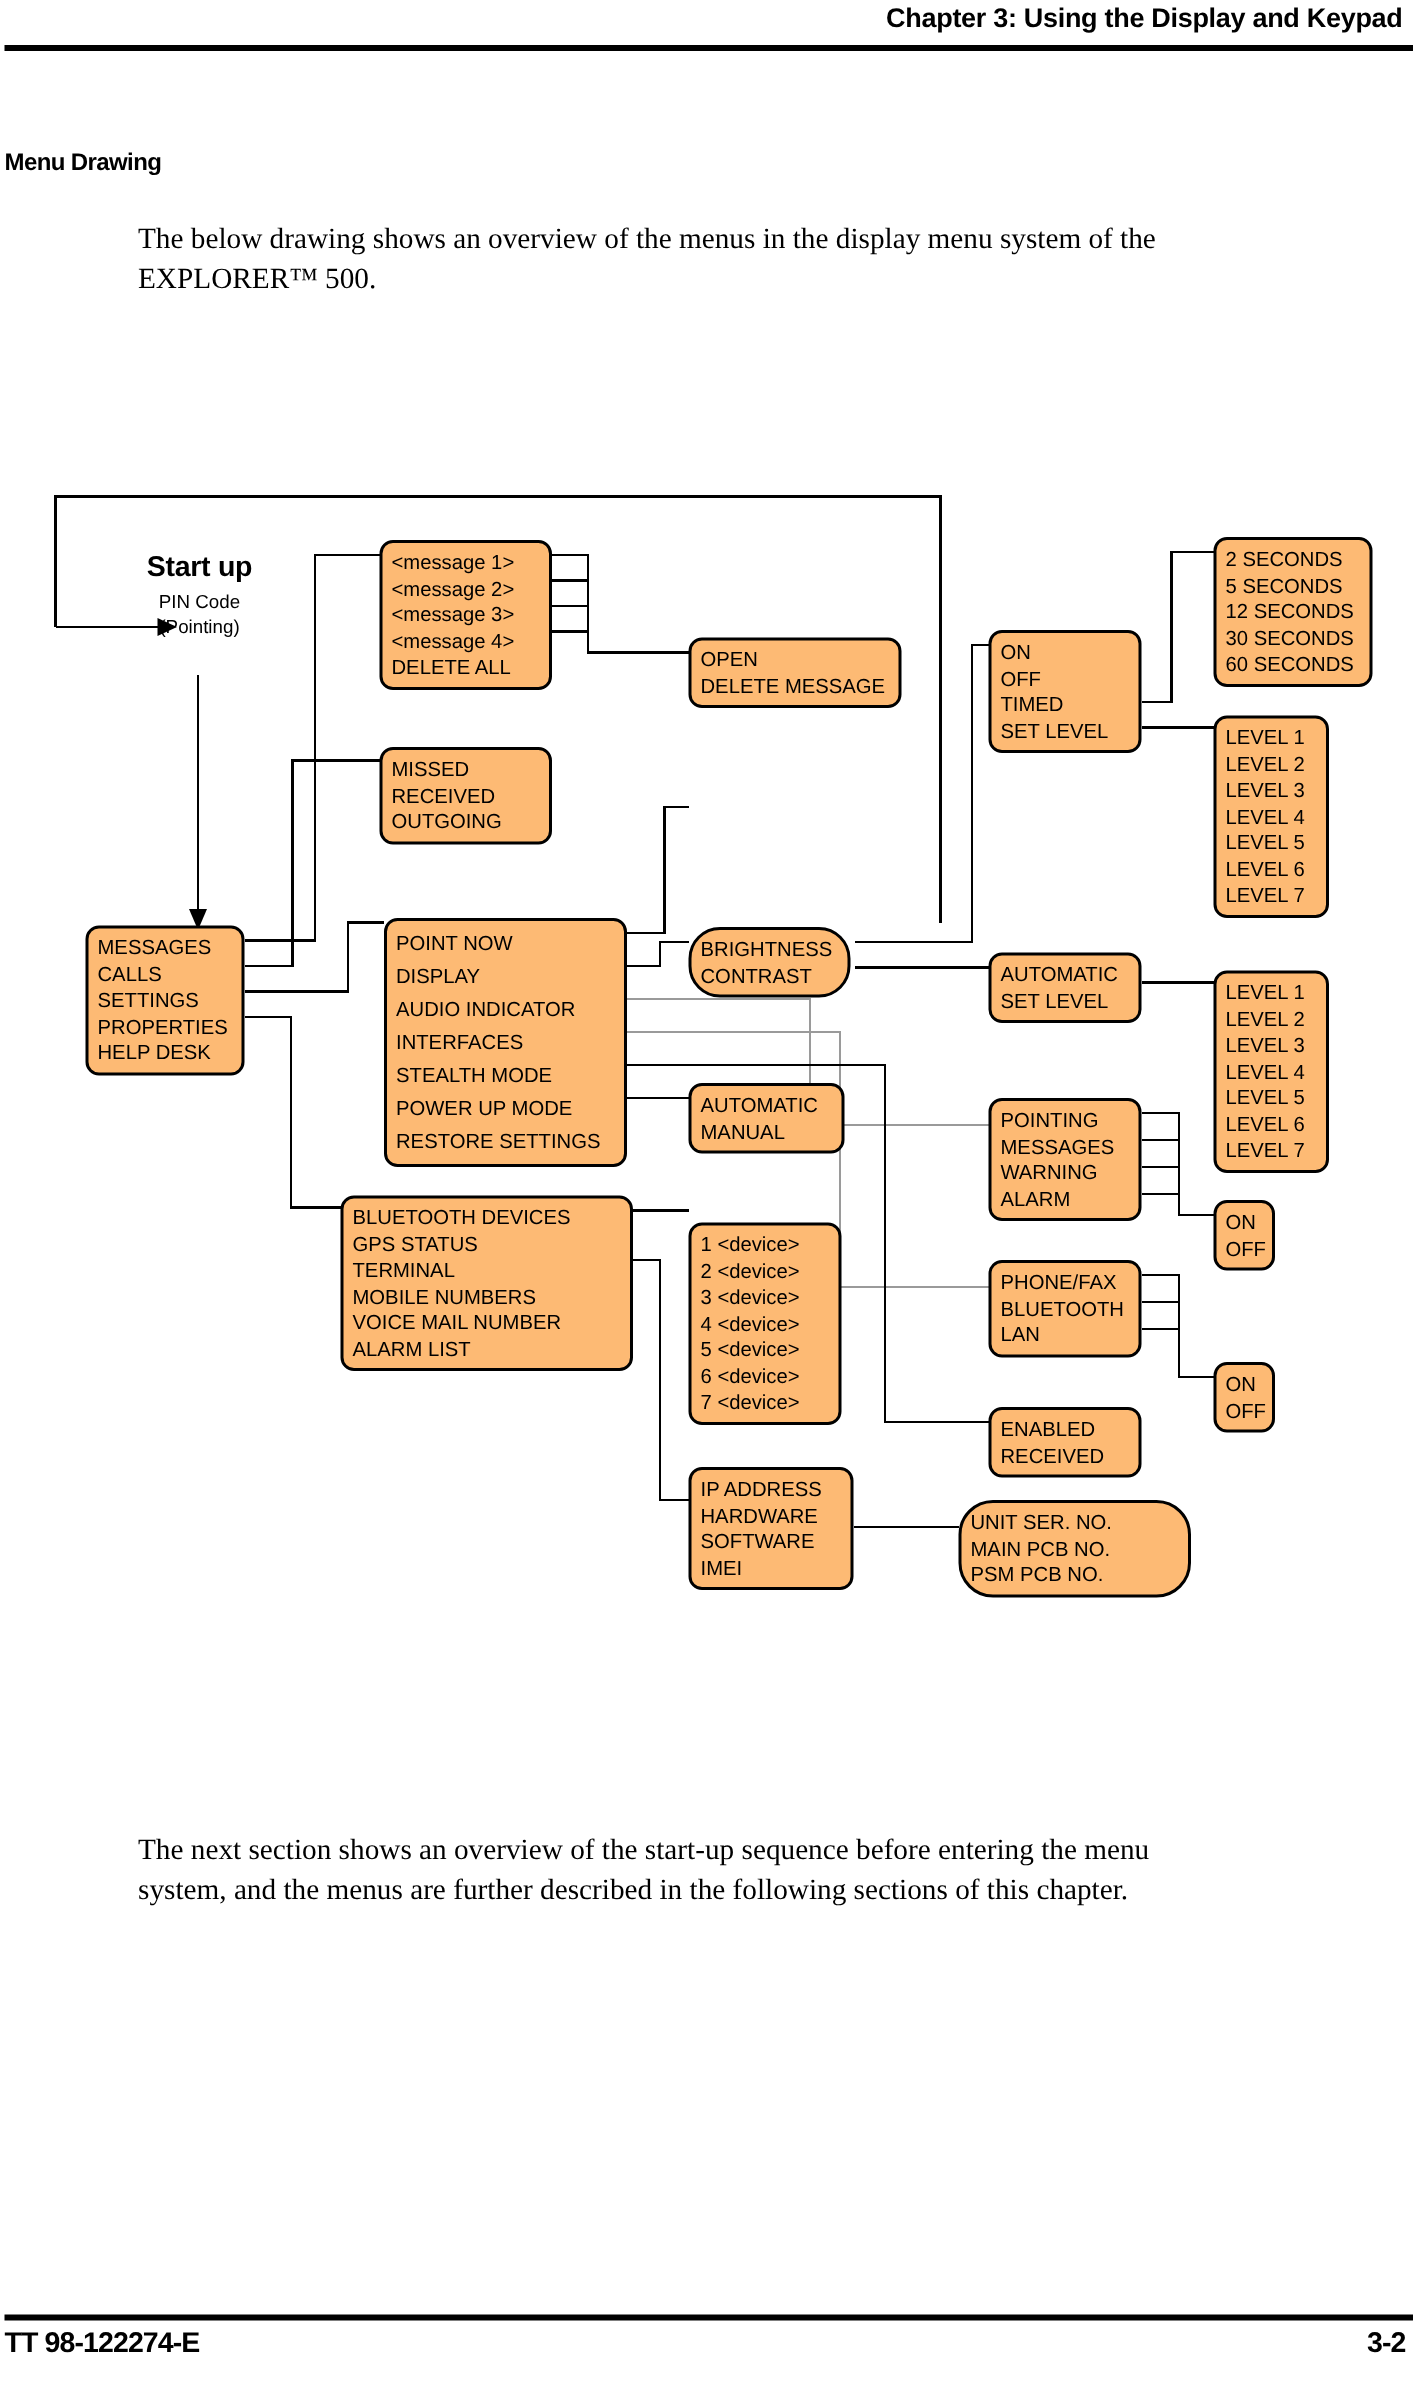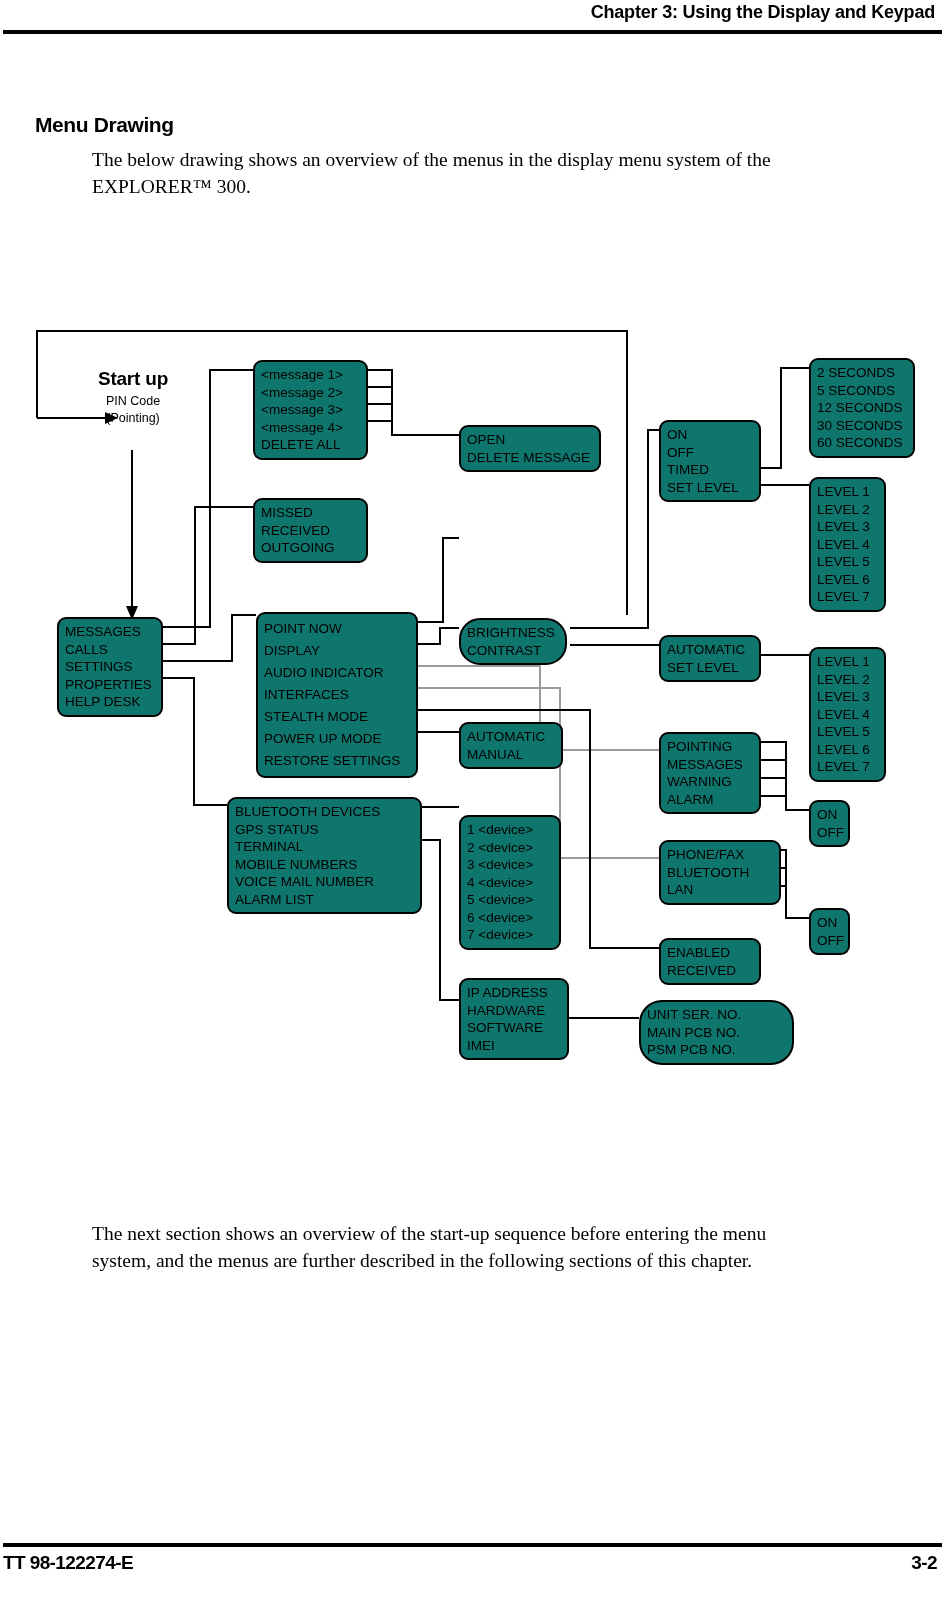--- a/index.html
+++ b/index.html
@@ -36,26 +36,25 @@
   .rule-top {
     position: absolute;
     left: 3px; top: 30px;
     width: 939px; height: 4px;
     background: #000;
   }
 
   
   .section-heading {
     position: absolute;
-    left: 3px; top: 113px;
+    left: 3px; top: 100px;
     font-family: "Liberation Sans", sans-serif;
     font-weight: bold;
-    font-size: 21px;
+    font-size: 16px;
     letter-spacing: -0.4px;
-    margin-left: 32px;
   }
   .body-para {
     position: absolute;
     font-size: 19.5px;
     line-height: 27px;
     width: 700px;
   }
   #intro-para { left: 92px; top: 146px; }
   #closing-para { left: 92px; top: 1220px; }
 
@@ -86,21 +85,21 @@
   }
   #menu-diagram svg {
     position: absolute;
     left: 0; top: 0;
   }
   .dnode {
     position: absolute;
     box-sizing: border-box;
     border: 2px solid #000;
     border-radius: 9px;
-    background: #0f766e;
+    background: #fdba74;
     font-family: "Liberation Sans", sans-serif;
     font-size: 13.5px;
     line-height: 17.5px;
     padding: 4px 5px 4px 6px;
     white-space: nowrap;
   }
   .dnode.wide-lines { line-height: 22px; }
   .dnode .row { display: block; }
 
   .startup-block {
@@ -121,21 +120,21 @@
 </style>
 </head>
 <body>
 
 <div class="page-header">
   <div class="hdr-title">Chapter 3: Using the Display and Keypad</div>
 </div>
 <div class="rule-top"></div>
 
 <div class="section-heading">Menu Drawing</div>
-<div class="body-para" id="intro-para">The below drawing shows an overview of the menus in the display menu system of the EXPLORER™ 300.</div>
+<div class="body-para" id="intro-para">The below drawing shows an overview of the menus in the display menu system of the EXPLORER™ 500.</div>
 
 <div id="menu-diagram">
 
   <svg width="945" height="790" viewBox="0 0 945 790">
     <g stroke="#000" stroke-width="1.6" fill="none" shape-rendering="crispEdges">
 
       <path d="M 37 108 L 37 21 L 627 21 L 627 305"></path>
 
       <path d="M 37 108 L 105 108"></path>
 
@@ -296,21 +295,21 @@
   <div class="dnode" style="left:809px; top:490px; width:41px;">
     <span class="row">ON</span>
     <span class="row">OFF</span>
   </div>
 
   <div class="dnode" style="left:459px; top:412px; width:104px;">
     <span class="row">AUTOMATIC</span>
     <span class="row">MANUAL</span>
   </div>
 
-  <div class="dnode" style="left:659px; top:530px; width:122px;">
+  <div class="dnode" style="left:659px; top:530px; width:102px;">
     <span class="row">PHONE/FAX</span>
     <span class="row">BLUETOOTH</span>
     <span class="row">LAN</span>
   </div>
 
   <div class="dnode" style="left:809px; top:598px; width:41px;">
     <span class="row">ON</span>
     <span class="row">OFF</span>
   </div>
 

